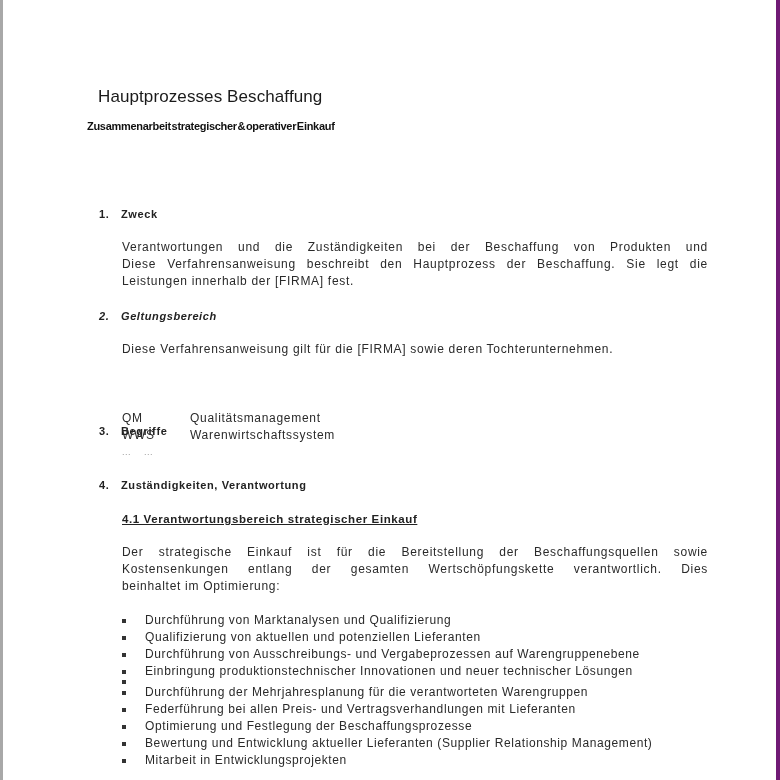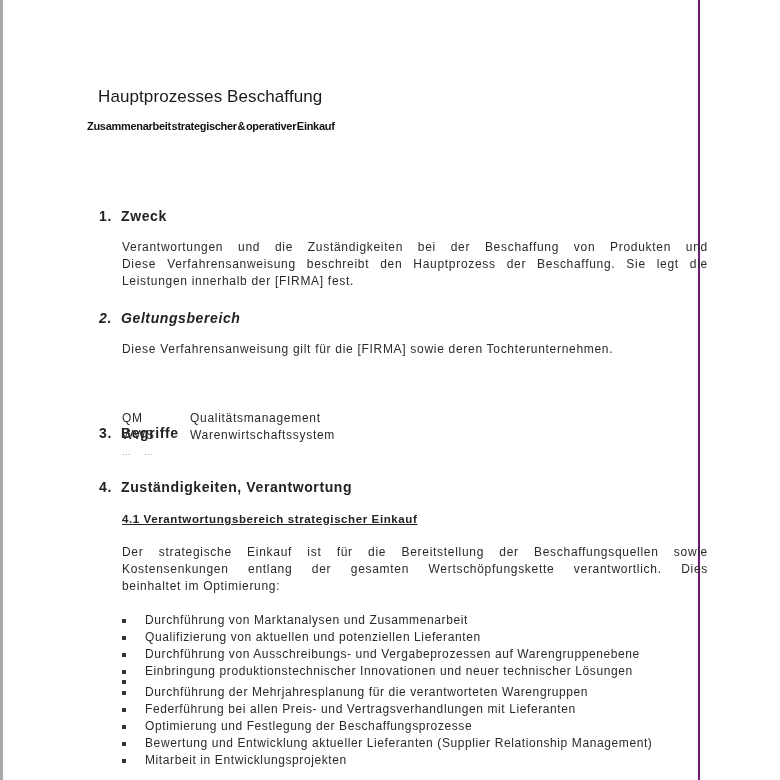--- a/index.html
+++ b/index.html
@@ -5,26 +5,26 @@
     html, body {
       margin: 0;
       padding: 0;
       width: 780px;
       height: 780px;
       overflow: hidden;
       background: #ffffff;
     }
     .page {
       position: relative;
-      width: 700px;
+      width: 780px;
       height: 780px;
       background: #ffffff;
       box-sizing: border-box;
       border-left: 3px solid #a8a8a8;
-      border-right: 2px solid #701a75;
+      border-right: 4px solid #701a75;
       font-family: "Liberation Sans", sans-serif;
       color: #222222;
     }
     .title1 {
       position: absolute;
       left: 95px;
       top: 87px;
       font-size: 17px;
       color: #1a1a1a;
       letter-spacing: 0.1px;
@@ -35,21 +35,21 @@
       top: 120px;
       font-size: 11px;
       font-weight: bold;
       color: #111111;
       letter-spacing: -0.3px;
       word-spacing: -2px;
     }
     .h1 {
       position: absolute;
       left: 96px;
-      font-size: 14px;
+      font-size: 11px;
       font-weight: bold;
       color: #222;
       letter-spacing: 0.6px;
       white-space: nowrap;
     }
     .h1 .num {
       display: inline-block;
       width: 22px;
     }
     .h2 {
@@ -176,21 +176,21 @@
 
   <div class="para" style="top:544px;">
     <span class="line">Der strategische Einkauf ist für die Bereitstellung der Beschaffungsquellen sowie</span>
     <span class="line">Kostensenkungen entlang der gesamten Wertschöpfungskette verantwortlich. Dies</span>
     <span class="line last">beinhaltet im Optimierung:</span>
   </div>
 
   <ul class="bullets">
     <li class="bullet-item">
         <span class="bullet-mark"></span>
-        <span>Durchführung von Marktanalysen  und Zusammenarbeit</span>
+        <span>Durchführung von Marktanalysen  und Qualifizierung</span>
       </li>
     <li class="bullet-item">
         <span class="bullet-mark"></span>
         <span>Qualifizierung von aktuellen und potenziellen Lieferanten</span>
       </li>
     <li class="bullet-item">
         <span class="bullet-mark"></span>
         <span>Durchführung von Ausschreibungs-  und Vergabeprozessen  auf Warengruppenebene</span>
       </li>
     <li class="bullet-item">

